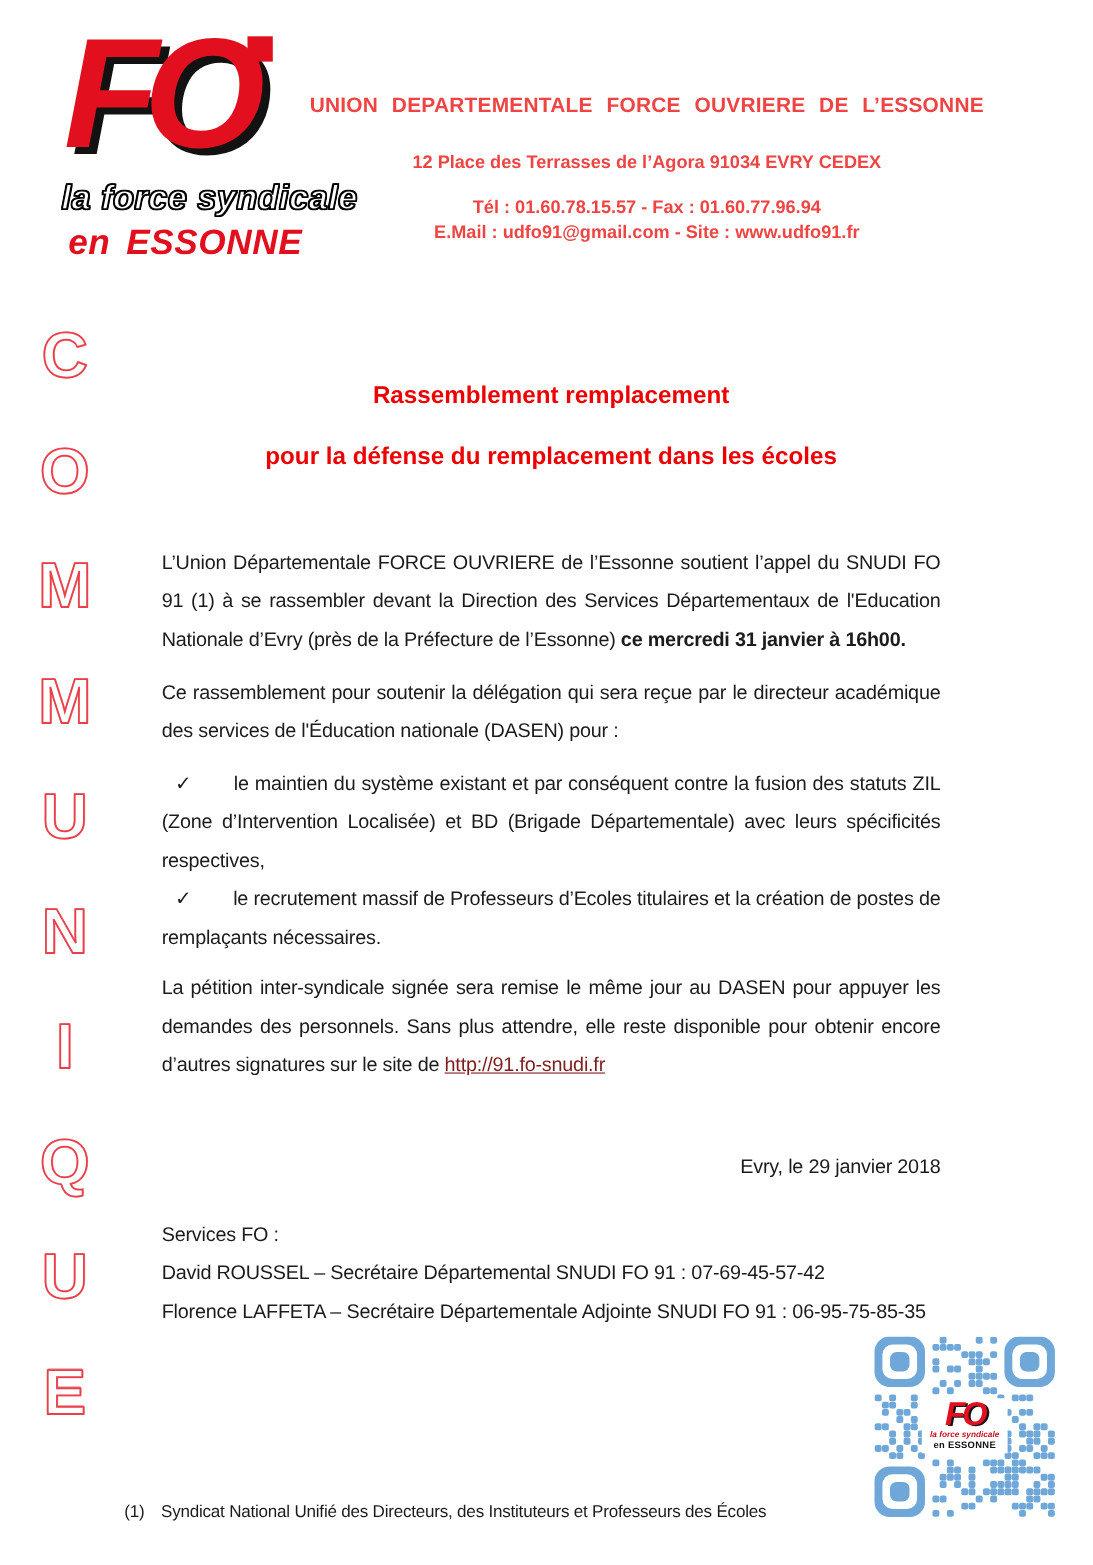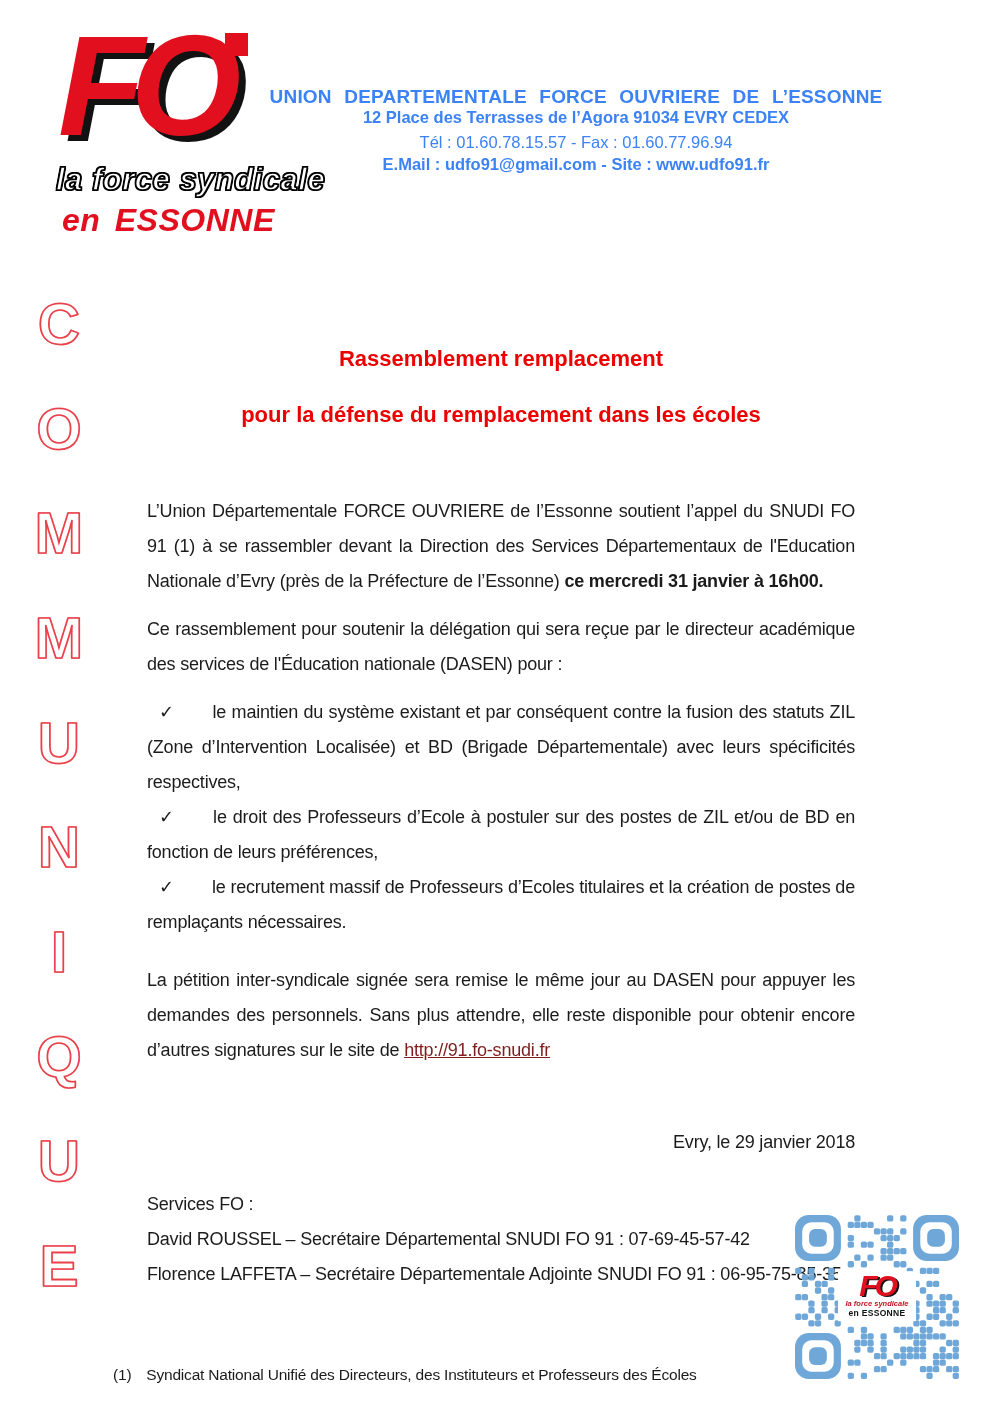--- a/index.html
+++ b/index.html
@@ -32,24 +32,24 @@
     text-shadow: 1px 1px 0 #000, -1px -1px 0 #000, 1px -1px 0 #000, -1px 1px 0 #000;
     white-space: nowrap; letter-spacing: 0.5px;
   }
   .logo-region {
     position: absolute; left: 12px; top: 188px;
     font-size: 32px; font-weight: bold; font-style: italic;
     color: #e2101f; white-space: nowrap; word-spacing: 5px; letter-spacing: 0.5px;
   }
 
   
-  .header-block { position: absolute; left: 240px; top: 86px; width: 672px; text-align: center; color: #3b82f6; }
+  .header-block { position: absolute; left: 252px; top: 86px; width: 672px; text-align: center; color: #ef4444; }
   .hdr-title   { font-size: 19px; font-weight: bold; word-spacing: 7px; letter-spacing: 0.2px; }
-  .hdr-address { font-size: 16.5px; font-weight: bold; }
-  .hdr-tel     { margin-top: 6px; font-size: 16.5px; font-weight: normal; }
+  .hdr-address { margin-top: 31px; font-size: 16.5px; font-weight: bold; }
+  .hdr-tel     { margin-top: 22px; font-size: 16.5px; font-weight: bold; }
   .hdr-mail    { margin-top: 3px;  font-size: 16.5px; font-weight: bold; }
 
   
   .vertical-word {
     position: absolute; left: 26px; top: 295px; width: 66px; height: 1000px;
     display: flex; flex-direction: column; justify-content: space-between; align-items: center;
   }
   .vertical-word span {
     font-size: 58px; line-height: 1; font-weight: bold;
     color: #ffffff; -webkit-text-stroke: 1.6px #e9404a;
@@ -64,21 +64,21 @@
   .body-col {
     position: absolute; left: 147px; top: 494px; width: 708px;
     font-size: 18px; line-height: 35px; color: #1b1b1b; text-align: justify;
     letter-spacing: -0.2px;
   }
   .body-col p { margin: 0 0 13px 0; }
   .body-col strong { font-weight: bold; }
   .bullet { margin: 0 !important; }
   .bullet .mark { margin-left: 12px; }
   .bullet .tab { display: inline-block; width: 38px; }
-  .bullets { margin-bottom: 23px; }
+  .bullets { margin-bottom: 11px; }
   .link { color: #7f1d1d; text-decoration: underline; }
   .date-line { margin-top: 57px !important; margin-bottom: 0 !important; text-align: right; }
   .contacts { margin-top: 27px; }
   .contacts p { margin: 0; }
 
   
   .footnote { position: absolute; left: 113px; top: 1342px; font-size: 15.5px; color: #1b1b1b; letter-spacing: -0.2px; margin-top: 24px; }
   .footnote .tab { display: inline-block; width: 15px; }
 
   
@@ -132,21 +132,20 @@
     <div class="line2">pour la défense du remplacement dans les écoles</div>
   </div>
 
   <div class="body-col">
     <p><span>L’Union Départementale FORCE OUVRIERE de l’Essonne soutient l’appel du SNUDI FO 91 (1) à se rassembler devant la Direction des Services Départementaux de l'Education Nationale d’Evry (près de la Préfecture de l’Essonne) </span><strong>ce mercredi 31 janvier à 16h00.</strong></p>
 
     <p>Ce rassemblement pour soutenir la délégation qui sera reçue par le directeur académique des services de l'Éducation nationale (DASEN) pour :</p>
 
     <div class="bullets">
       <p class="bullet"><span class="mark">✓</span><span class="tab"></span><span>le maintien du système existant et par conséquent contre la fusion des statuts ZIL (Zone d’Intervention Localisée) et BD (Brigade Départementale) avec leurs spécificités respectives,</span></p>
-      <p class="bullet"><span class="mark">✓</span><span class="tab"></span><span>le droit des Professeurs d’Ecole à postuler sur des postes de ZIL et/ou de BD en fonction de leurs préférences,</span></p>
       <p class="bullet"><span class="mark">✓</span><span class="tab"></span><span>le recrutement massif de Professeurs d’Ecoles titulaires et la création de postes de remplaçants nécessaires.</span></p>
     </div>
 
     <p><span>La pétition inter-syndicale signée sera remise le même jour au DASEN pour appuyer les demandes des personnels. Sans plus attendre, elle reste disponible pour obtenir encore d’autres signatures sur le site de </span><a href="#" class="link">http://91.fo-snudi.fr</a></p>
 
     <p class="date-line">Evry, le 29 janvier 2018</p>
 
     <div class="contacts">
       <p>Services FO :</p>
       <p>David ROUSSEL – Secrétaire Départemental SNUDI FO 91 : 07-69-45-57-42</p>

